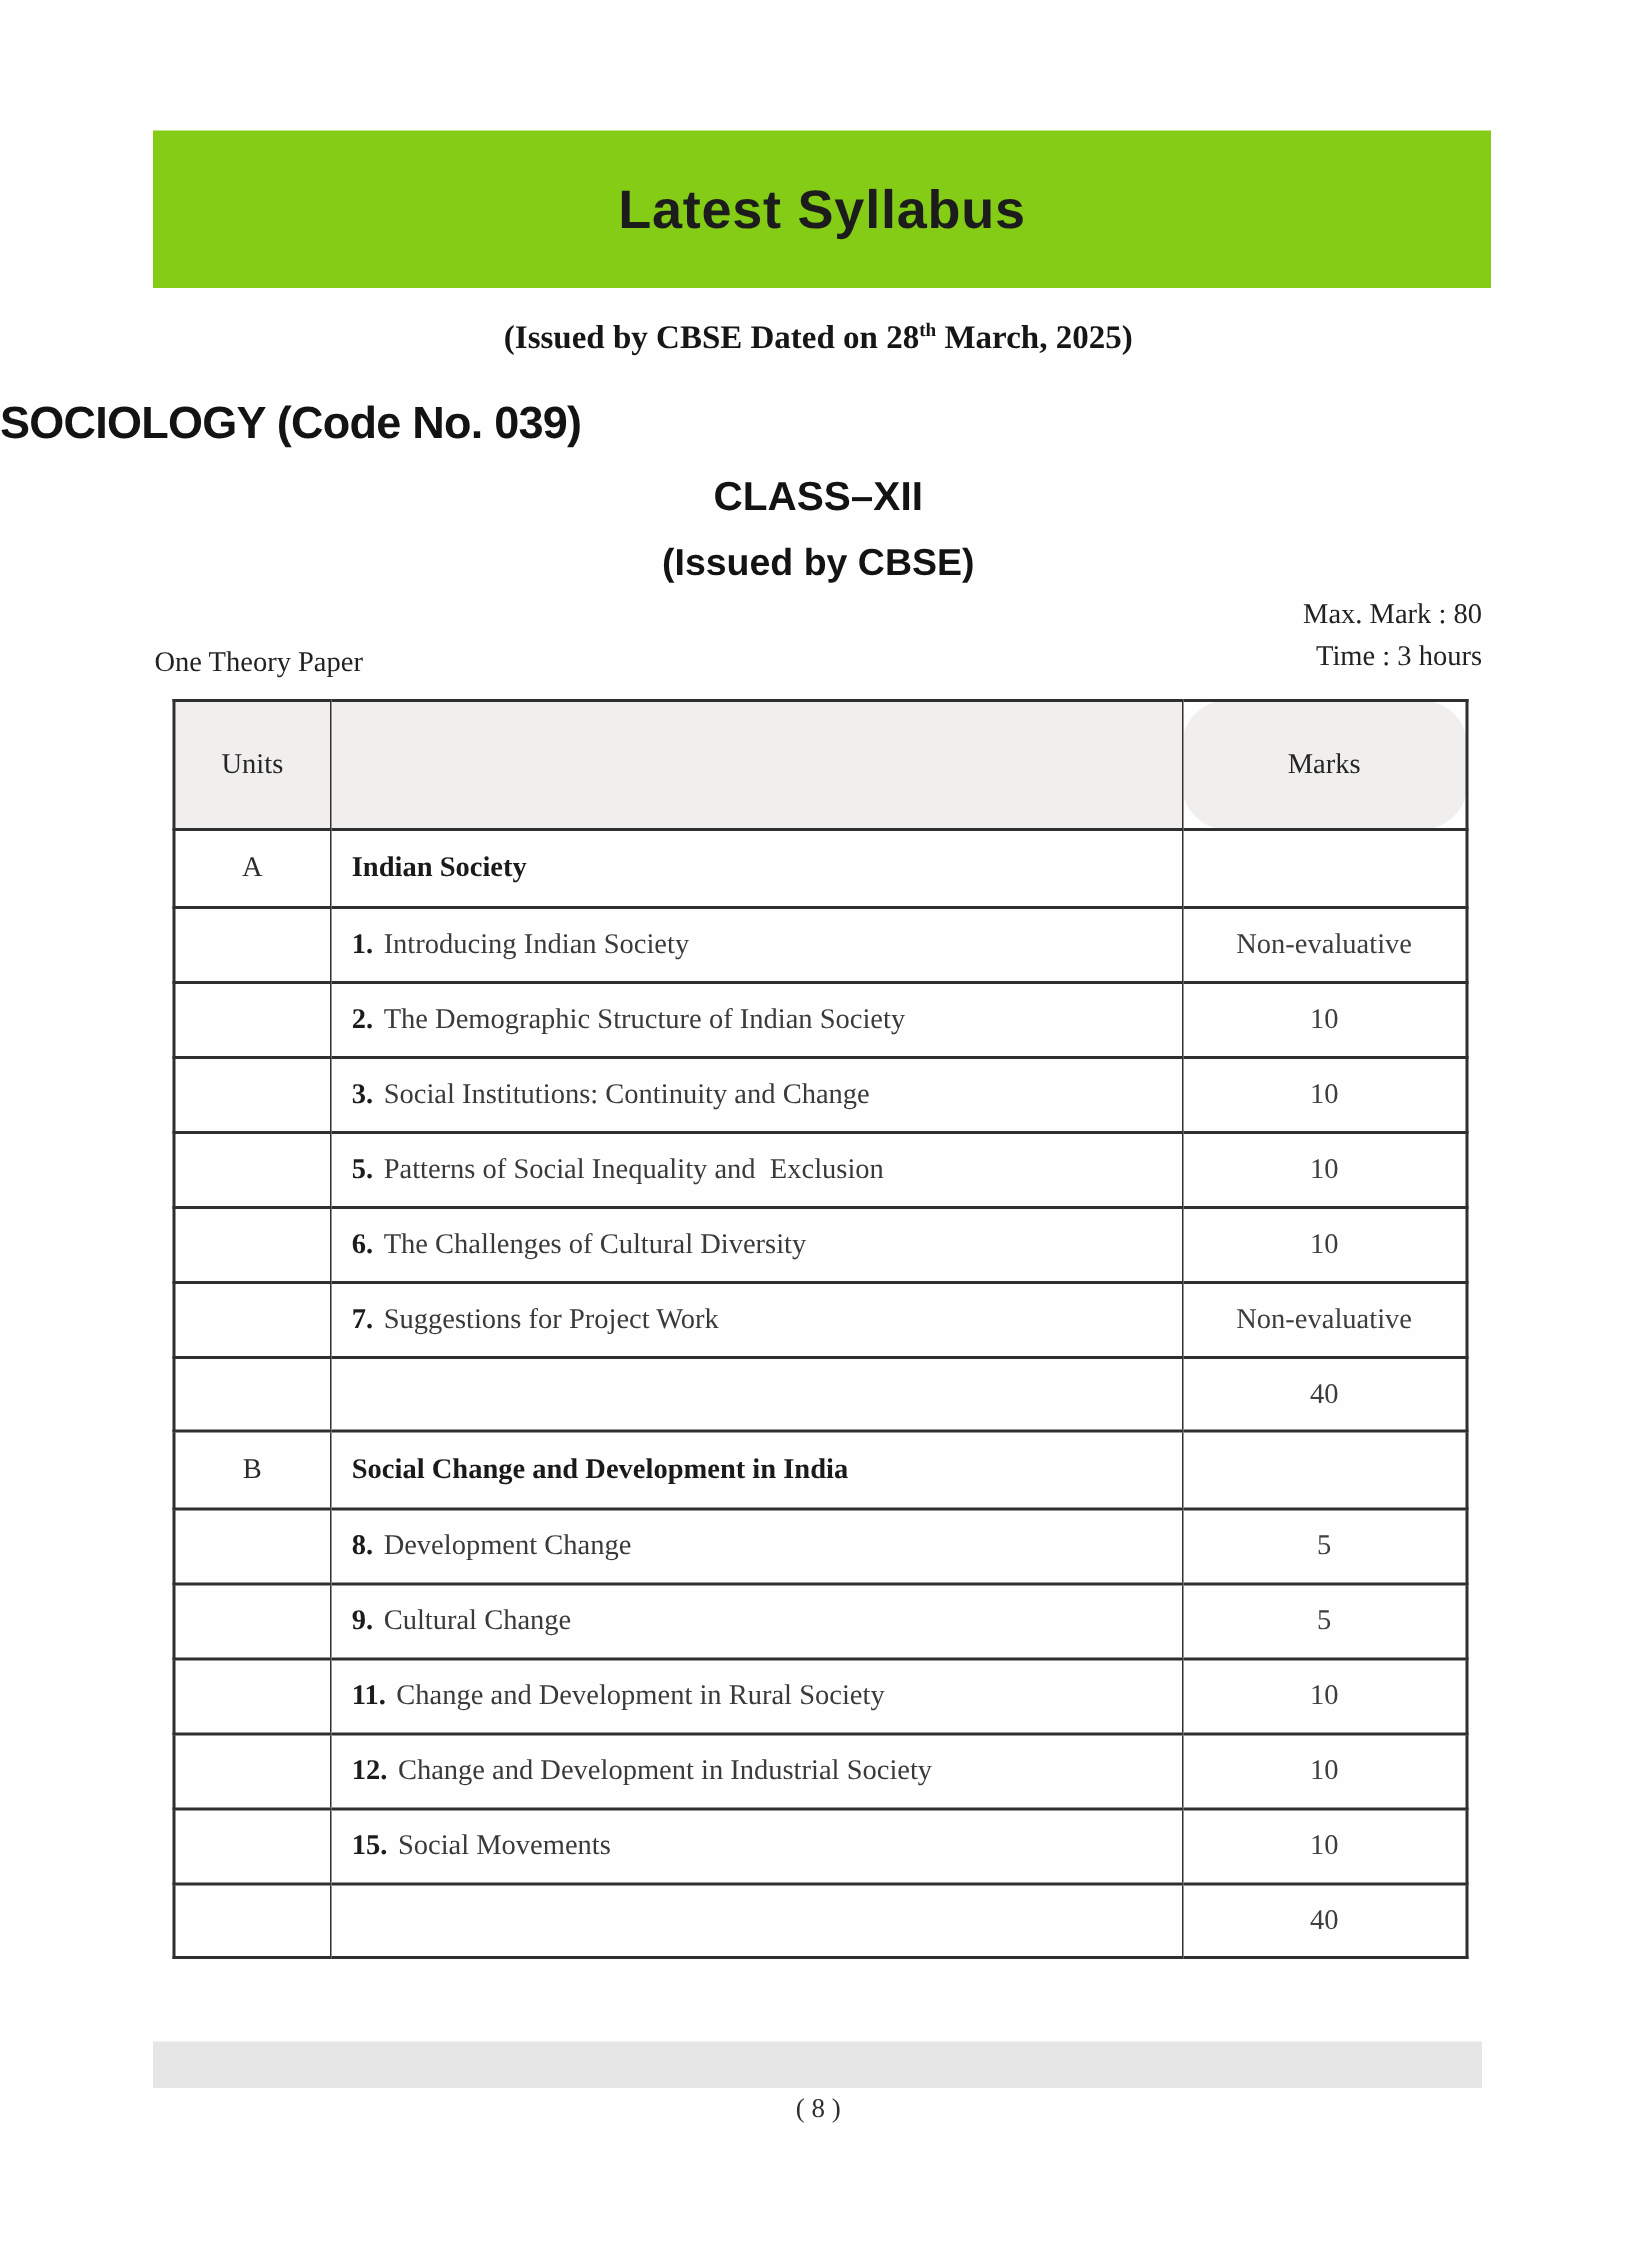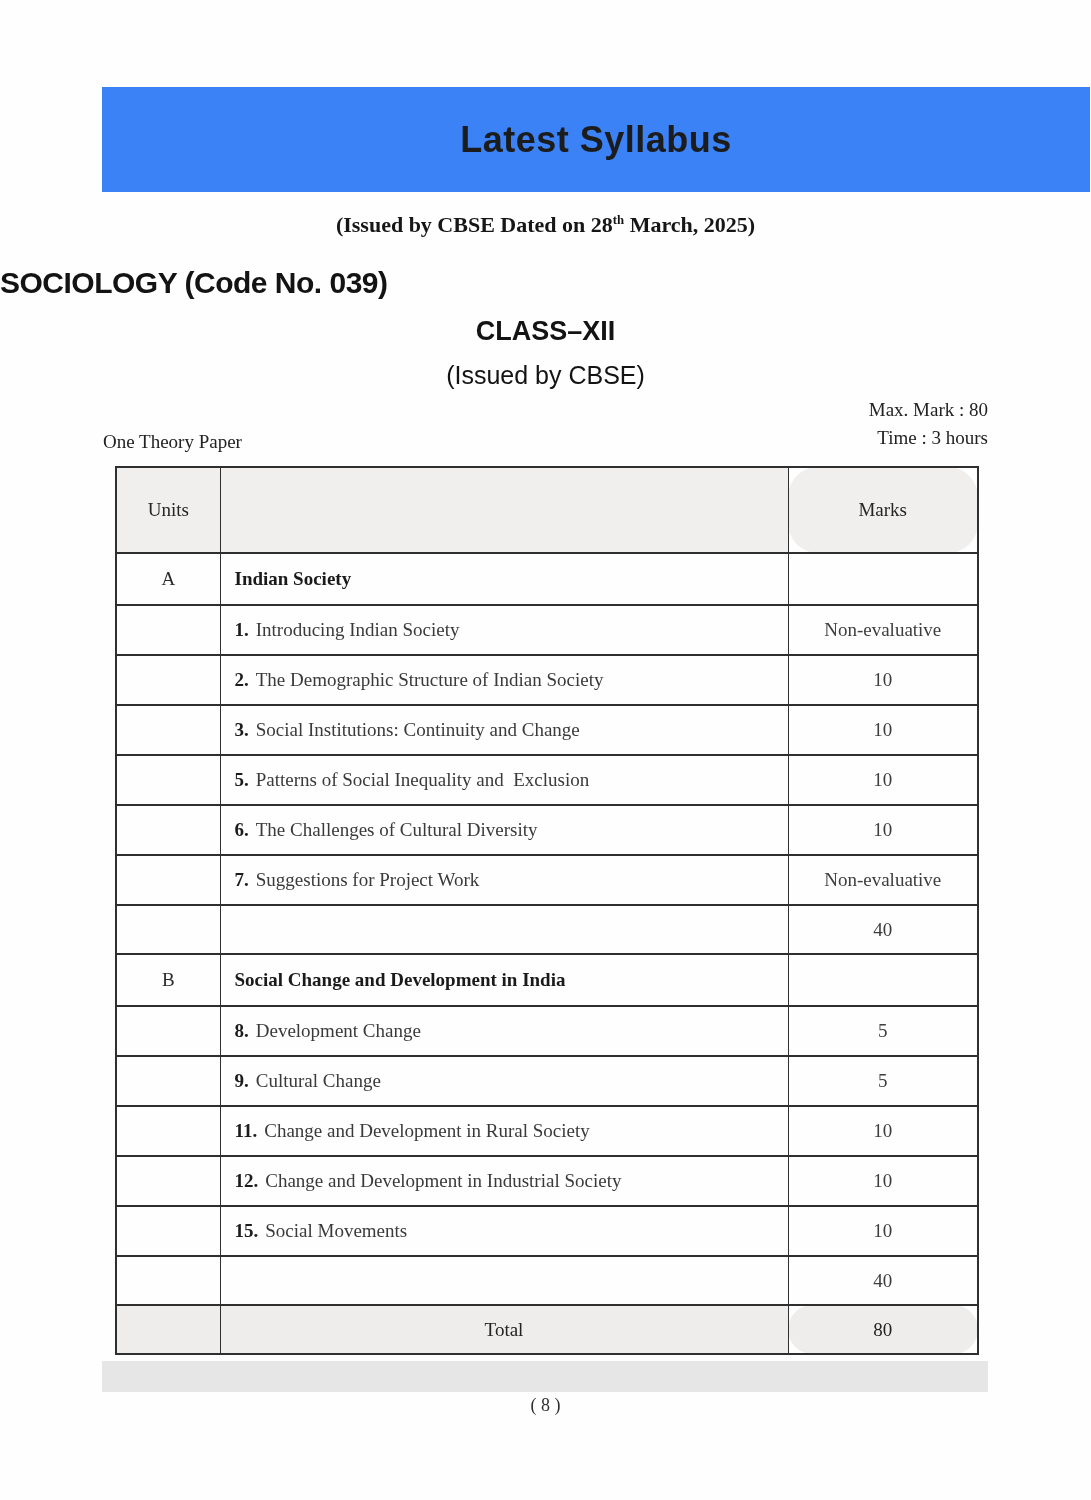--- a/index.html
+++ b/index.html
@@ -6,22 +6,22 @@
   .page{
     position:relative;
     width:1091px;height:1500px;
     background:#fefefe;
     overflow:hidden;
     font-family:"Liberation Serif", serif;
     color:#2b2b2b;
   }
   
   .banner{
-    position:absolute;left:102px;top:87px;width:988px;height:105px;
-    background:#3b82f6;
+    position:absolute;left:102px;top:87px;width:892px;height:105px;
+    background:#84cc16;
     display:flex;align-items:center;justify-content:center;
   }
   .banner-title{
     font-family:"Liberation Sans", sans-serif;
     font-weight:bold;font-size:36px;color:#1c1c1c;
     letter-spacing:0.5px;
   }
   
   .date-line{
     position:absolute;left:0;right:0;top:212px;text-align:center;
@@ -34,21 +34,21 @@
     font-weight:bold;font-size:30px;letter-spacing:-0.5px;color:#131313;
   }
   .class-title{
     position:absolute;left:0;right:0;top:316px;text-align:center;
     font-family:"Liberation Sans", sans-serif;
     font-weight:bold;font-size:27px;color:#131313;
   }
   .issued-by{
     position:absolute;left:0;right:0;top:361px;text-align:center;
     font-family:"Liberation Sans", sans-serif;
-    font-weight:normal;font-size:25px;color:#131313;
+    font-weight:bold;font-size:25px;color:#131313;
   }
   .paper-type{
     position:absolute;left:103px;top:399px;
     font-size:19px;color:#222222;margin-top:32px;
   }
   .max-mark{
     position:absolute;right:103px;top:399px;text-align:right;
     font-size:19px;color:#222222;
   }
   .time-line{
@@ -195,24 +195,19 @@
         <td class="c-unit"></td>
         <td class="c-title"><span class="num">15.</span><span class="title">Social Movements</span></td>
         <td class="c-marks">10</td>
       </tr>
       <tr class="h-sum">
         <td class="c-unit"></td>
         <td class="c-title"><span class="num"></span><span class="title"></span></td>
         <td class="c-marks">40</td>
       </tr>
 
-      <tr class="h-total">
-        <td class="c-unit"></td>
-        <td class="c-title">Total</td>
-        <td class="c-marks">80</td>
-      </tr>
     </tbody>
   </table>
 
   <div class="bottom-bar"></div>
   <div class="page-number">( 8 )</div>
 
 </div>
 
 </body></html>

